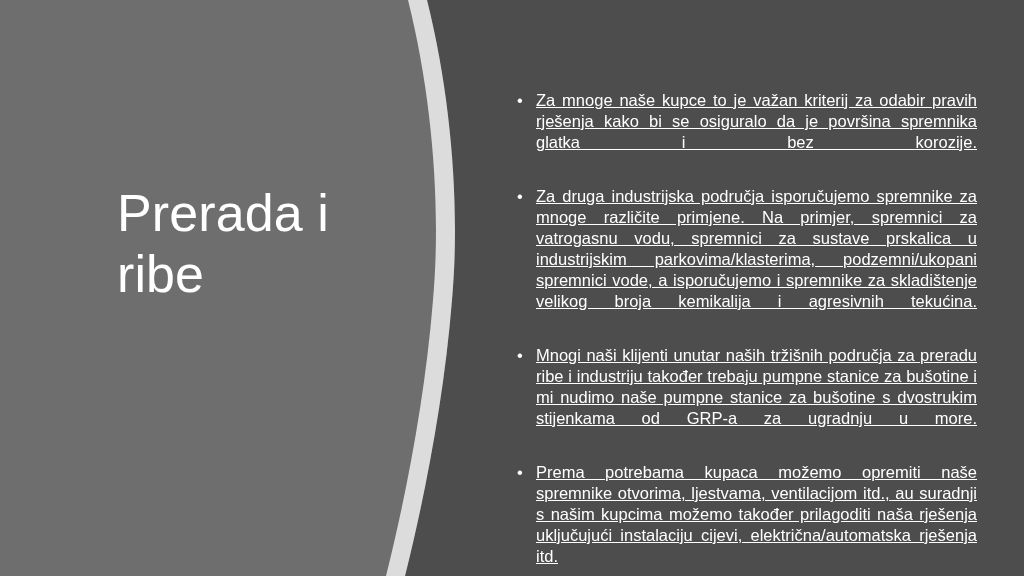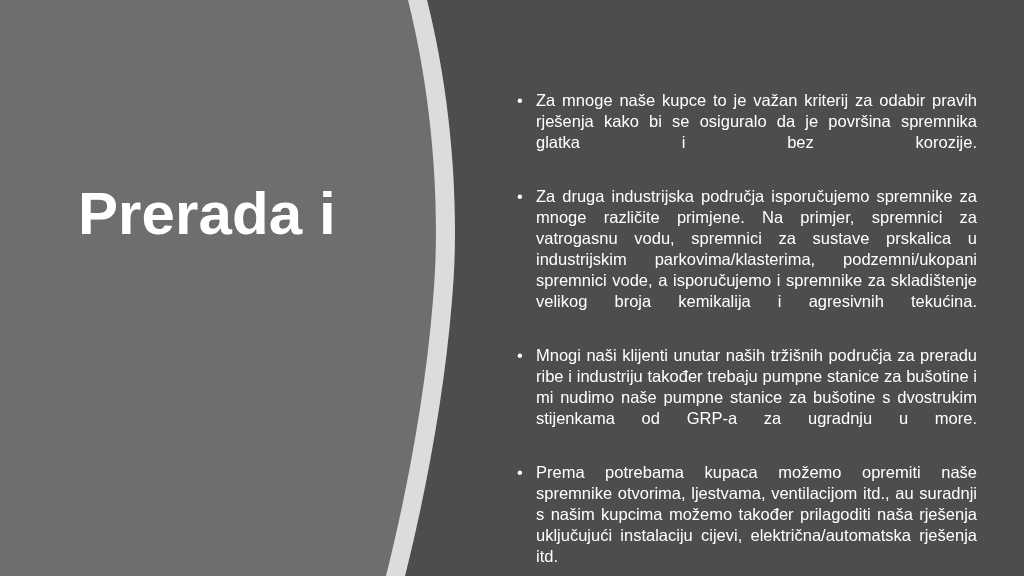--- a/index.html
+++ b/index.html
@@ -33,25 +33,26 @@
 
   
   .title-block {
     position: absolute;
     left: 78px;
     top: 183px;
     width: 300px;
   }
   .title-line {
     color: #ffffff;
-    font-size: 60px;
+    font-size: 52px;
     line-height: 61px;
-    font-weight: 700;
+    font-weight: 400;
     letter-spacing: 0.1px;
     white-space: nowrap;
+    margin-left: 39px;
   }
 
   
   .body-block {
     position: absolute;
     left: 512px;
     top: 90px;
     width: 465px;
   }
   .bullet-item {
@@ -77,20 +78,21 @@
     width: 14px;
     color: #ffffff;
     font-size: 16.5px;
     line-height: 21px;
     text-align: left;
   }
   .bullet-text {
     display: block;
     text-align: justify;
     text-justify: inter-word;
+    text-decoration: underline;
   }
   
   .bullet-text::after {
     content: "";
     display: inline-block;
     width: 100%;
   }
 </style>
 </head>
 <body>
@@ -109,20 +111,21 @@
     <path d="M 408 0
              C 433 100, 441 210, 433 300
              C 425 400, 405 500, 386 576
              L 405 576
              C 424 500, 444 400, 452 300
              C 460 210, 452 100, 427 0 Z" fill="#dcdcdc"></path>
   </svg>
 
   <div class="title-block">
     <div class="title-line">Prerada i</div>
+    <div class="title-line">ribe</div>
   </div>
 
   <div class="body-block">
 
     <div class="bullet-item">
       <span class="bullet-dot">•</span>
       <span class="bullet-text">Za mnoge naše kupce to je važan kriterij za odabir pravih rješenja kako bi se osiguralo da je površina spremnika glatka i bez korozije.</span>
     </div>
 
     <div class="bullet-item">

